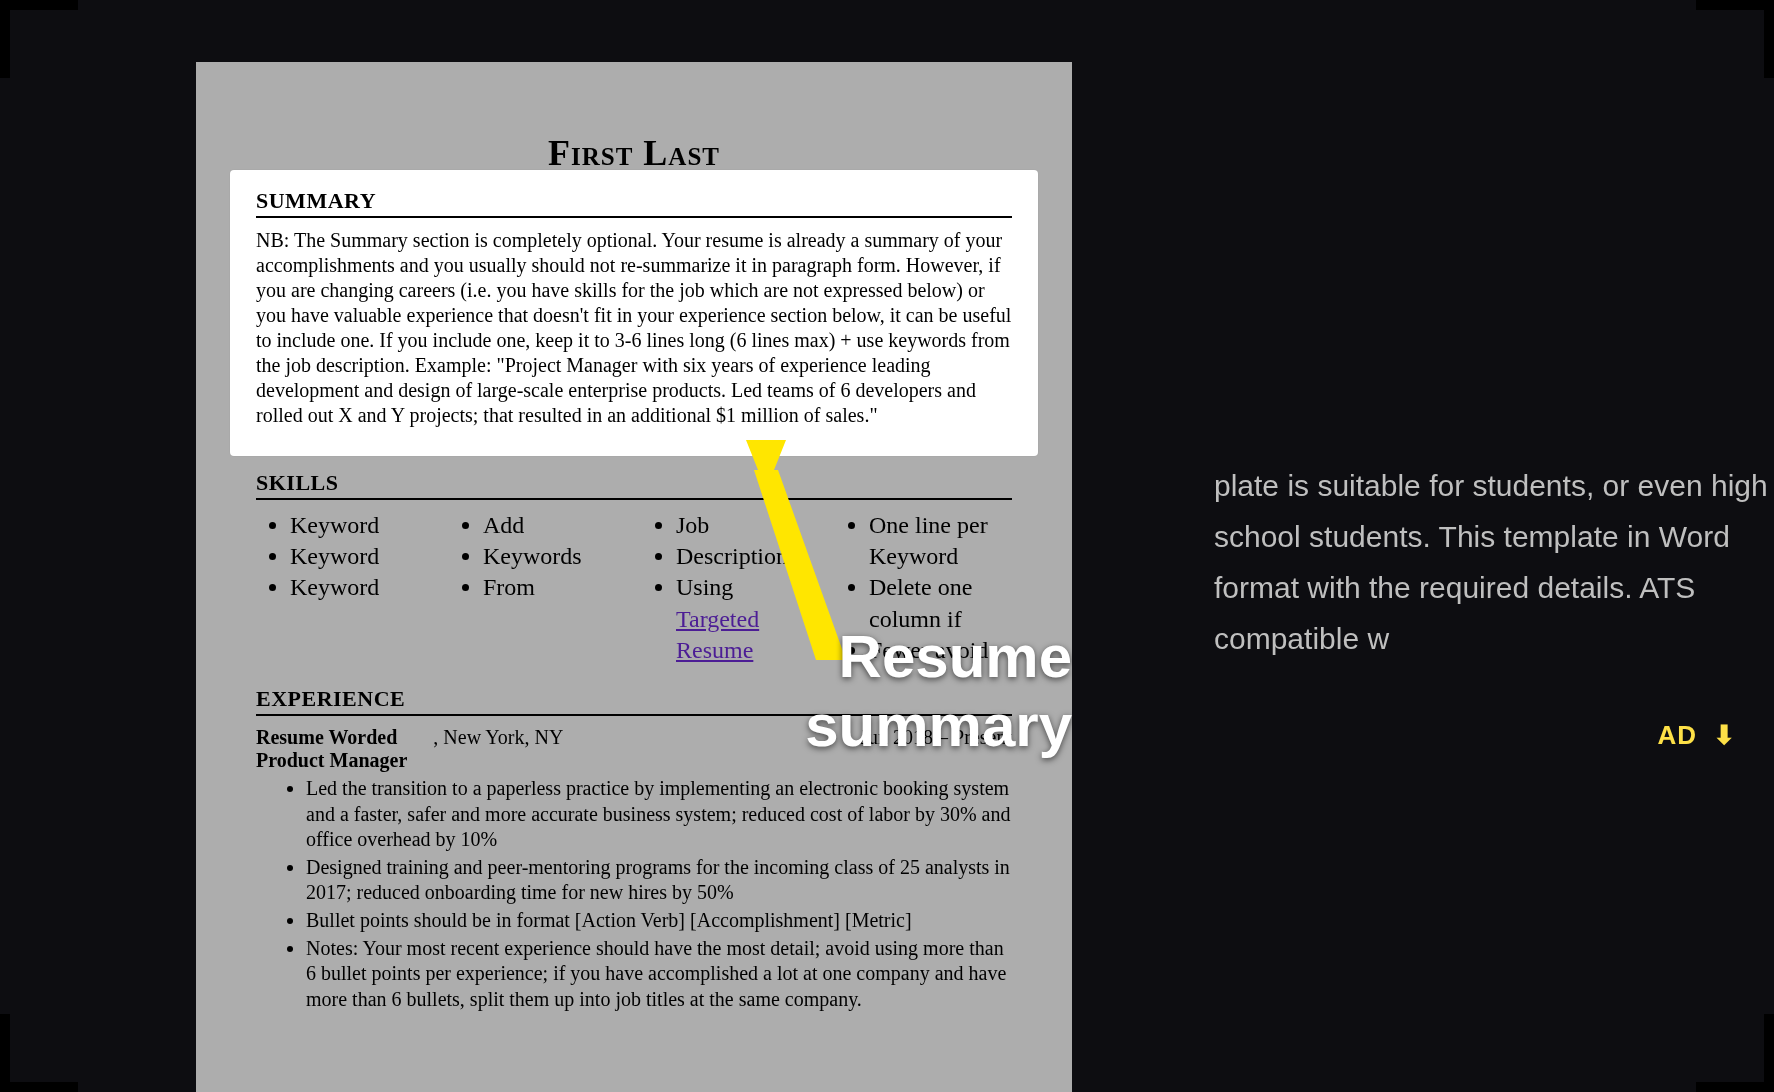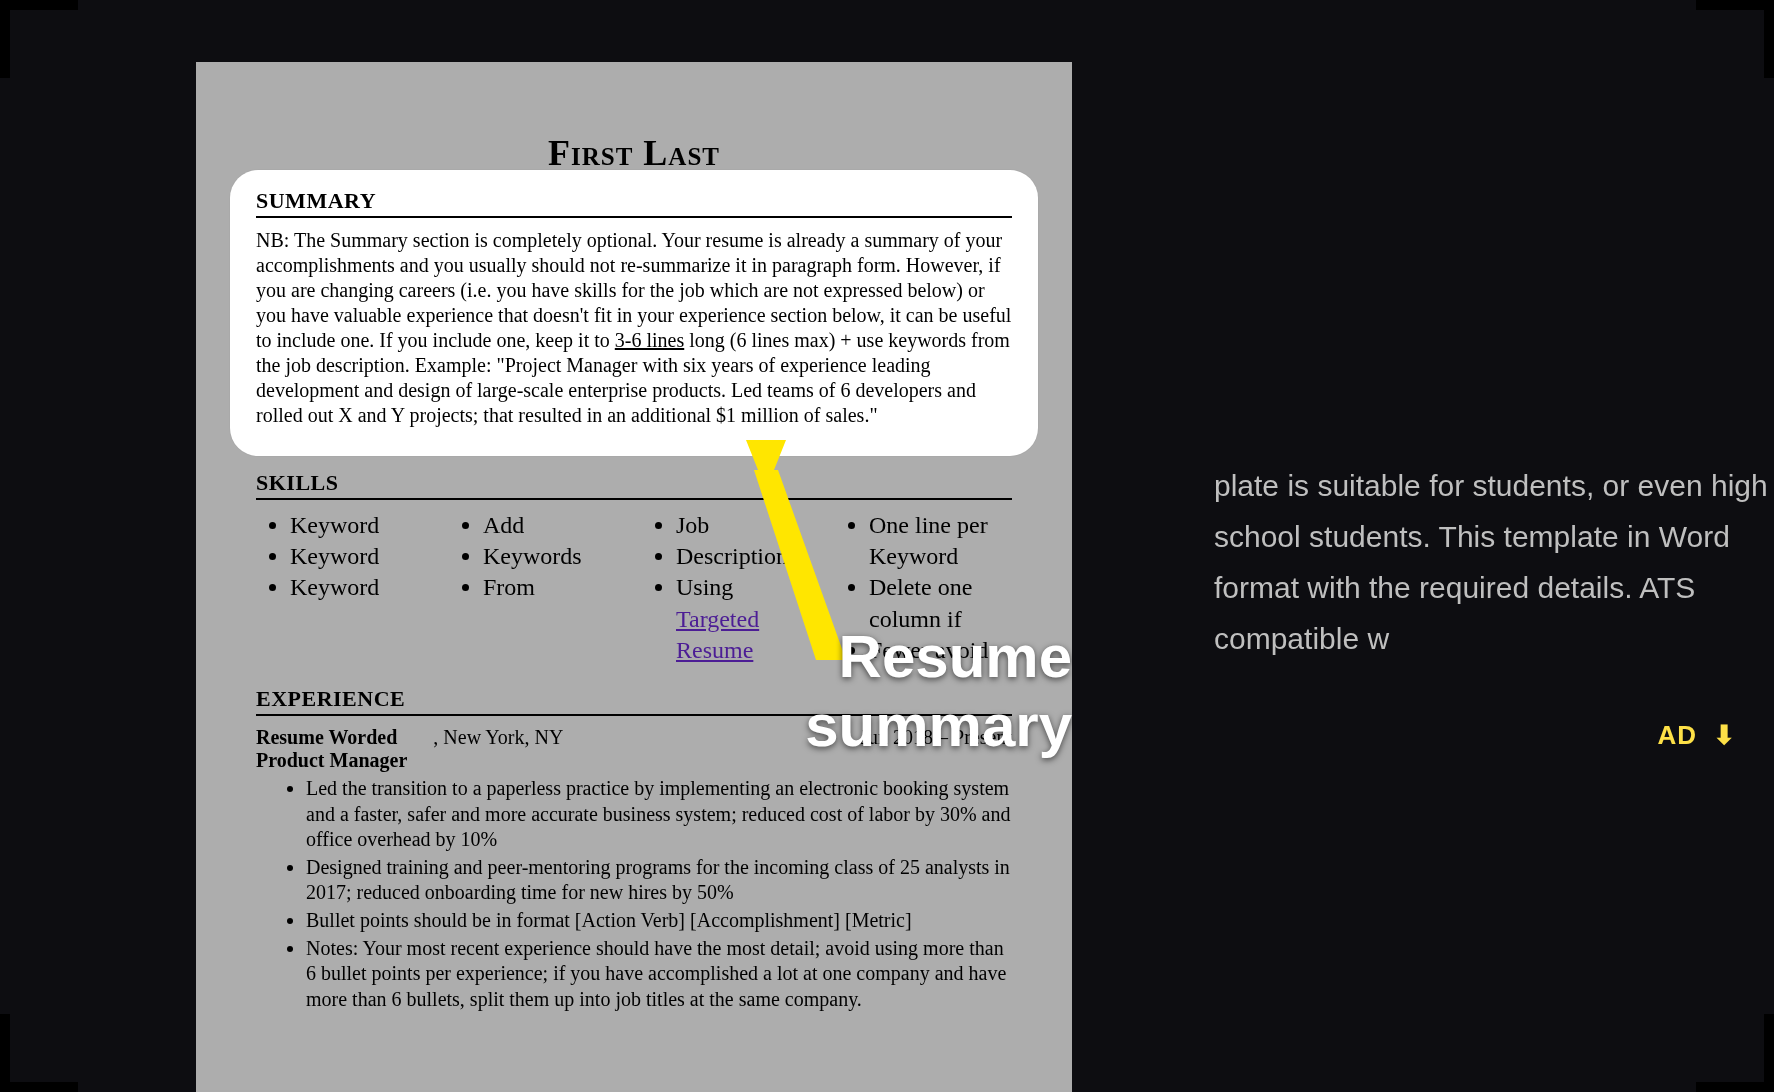--- a/index.html
+++ b/index.html
@@ -56,38 +56,38 @@
     font-weight: bold;
     margin-bottom: 6px;
   }
   .contact {
     text-align: center;
     font-size: 18px;
     margin-bottom: 28px;
   }
   .highlight-box {
     background: #fff;
-    border-radius: 28px;
+    border-radius: 4px;
     padding: 18px 26px 28px 26px;
     margin: -10px -26px 14px -26px;
     box-shadow: 0 0 0 1px rgba(0,0,0,0.02);
   }
   .section-title {
     font-size: 22px;
     font-weight: bold;
     border-bottom: 2px solid #000;
     padding-bottom: 2px;
     margin-bottom: 10px;
     letter-spacing: 0.5px;
   }
   .summary-text {
     font-size: 20px;
     line-height: 1.25;
   }
-  .summary-text .underline { text-decoration: underline; }
+  .summary-text .underline { }
   .skills-cols {
     display: flex;
     gap: 16px;
     font-size: 24px;
     margin-bottom: 20px;
   }
   .skills-col { flex: 1; }
   .skills-col ul { list-style: disc; padding-left: 34px; }
   .skills-col li { line-height: 1.3; }
   .link { color: #4c1d95; text-decoration: underline; }

